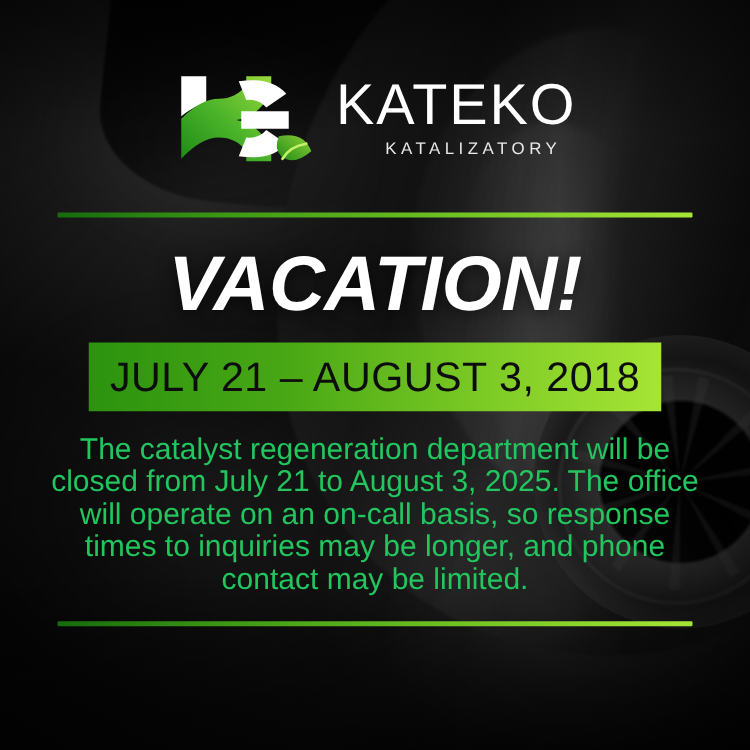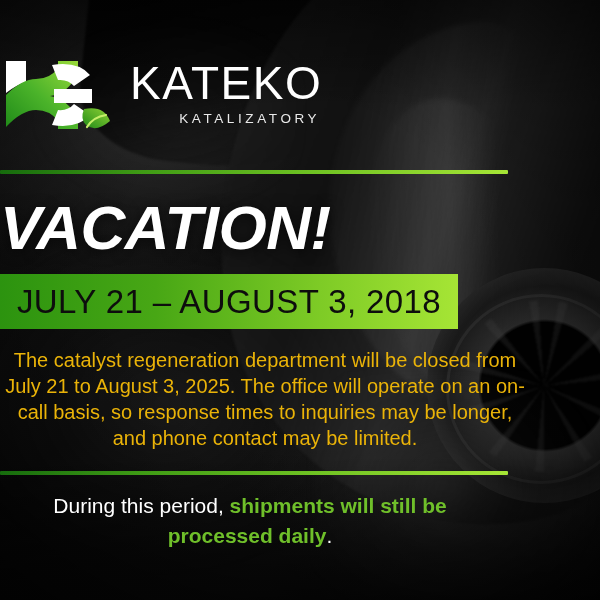--- a/index.html
+++ b/index.html
@@ -153,21 +153,21 @@
       radial-gradient(ellipse 86% 78% at 50% 46%, rgba(0,0,0,0) 36%, rgba(0,0,0,0.55) 88%, rgba(0,0,0,0.82) 100%),
       linear-gradient(180deg, rgba(0,0,0,0.42) 0%, rgba(0,0,0,0) 18%, rgba(0,0,0,0) 76%, rgba(0,0,0,0.58) 100%);
   }
 
   
   .content {
     position: absolute;
     inset: 0;
     display: flex;
     flex-direction: column;
-    align-items: flex-start;
+    align-items: center;
   }
 
   
   .logo-row {
     margin-top: 52px;
     display: flex;
     align-items: center;
     gap: 18px;
     height: 84px;
   }
@@ -180,21 +180,21 @@
     font-weight: 400;
     letter-spacing: 1.5px;
   }
   .logo-sub {
     color: #e9e9e9;
     font-size: 13.5px;
     line-height: 18px;
     font-weight: 400;
     letter-spacing: 3.6px;
     margin-top: 4px;
-    margin-right: 2px;
+    margin-right: 12px;
   }
 
   
   .rule {
     width: 508px;
     height: 4px;
     background: linear-gradient(90deg, #166b0d 0%, #3f9b15 28%, #6fc223 62%, #a6e536 100%);
     border-radius: 1px;
   }
   .rule-top { margin-top: 34px; }
@@ -229,22 +229,22 @@
     font-weight: 400;
     letter-spacing: 0.4px;
     white-space: nowrap;
   }
 
   
   .paragraph {
     margin-top: 18px;
     width: 530px;
     text-align: center;
-    color: #eab308;
-    font-size: 20px;
+    color: #22c55e;
+    font-size: 24px;
     line-height: 26px;
     font-weight: 400;
   }
 
   
   .closing {
     margin-top: 16px;
     width: 500px;
     text-align: center;
     color: #ffffff;
@@ -313,18 +313,15 @@
     <div class="headline">VACATION!</div>
 
     <div class="date-banner">
       <div class="date-text">JULY 21 – AUGUST 3, 2018</div>
     </div>
 
     <div class="paragraph">The catalyst regeneration department will be closed from July 21 to August 3, 2025. The office will operate on an on-call basis, so response times to inquiries may be longer, and phone contact may be limited.</div>
 
     <div class="rule rule-bottom"></div>
 
-    <div class="closing">
-      <span>During this period, </span><span class="hl">shipments will still be processed daily</span><span>.</span>
-    </div>
 
   </div>
 </div>
 
 </body></html>

